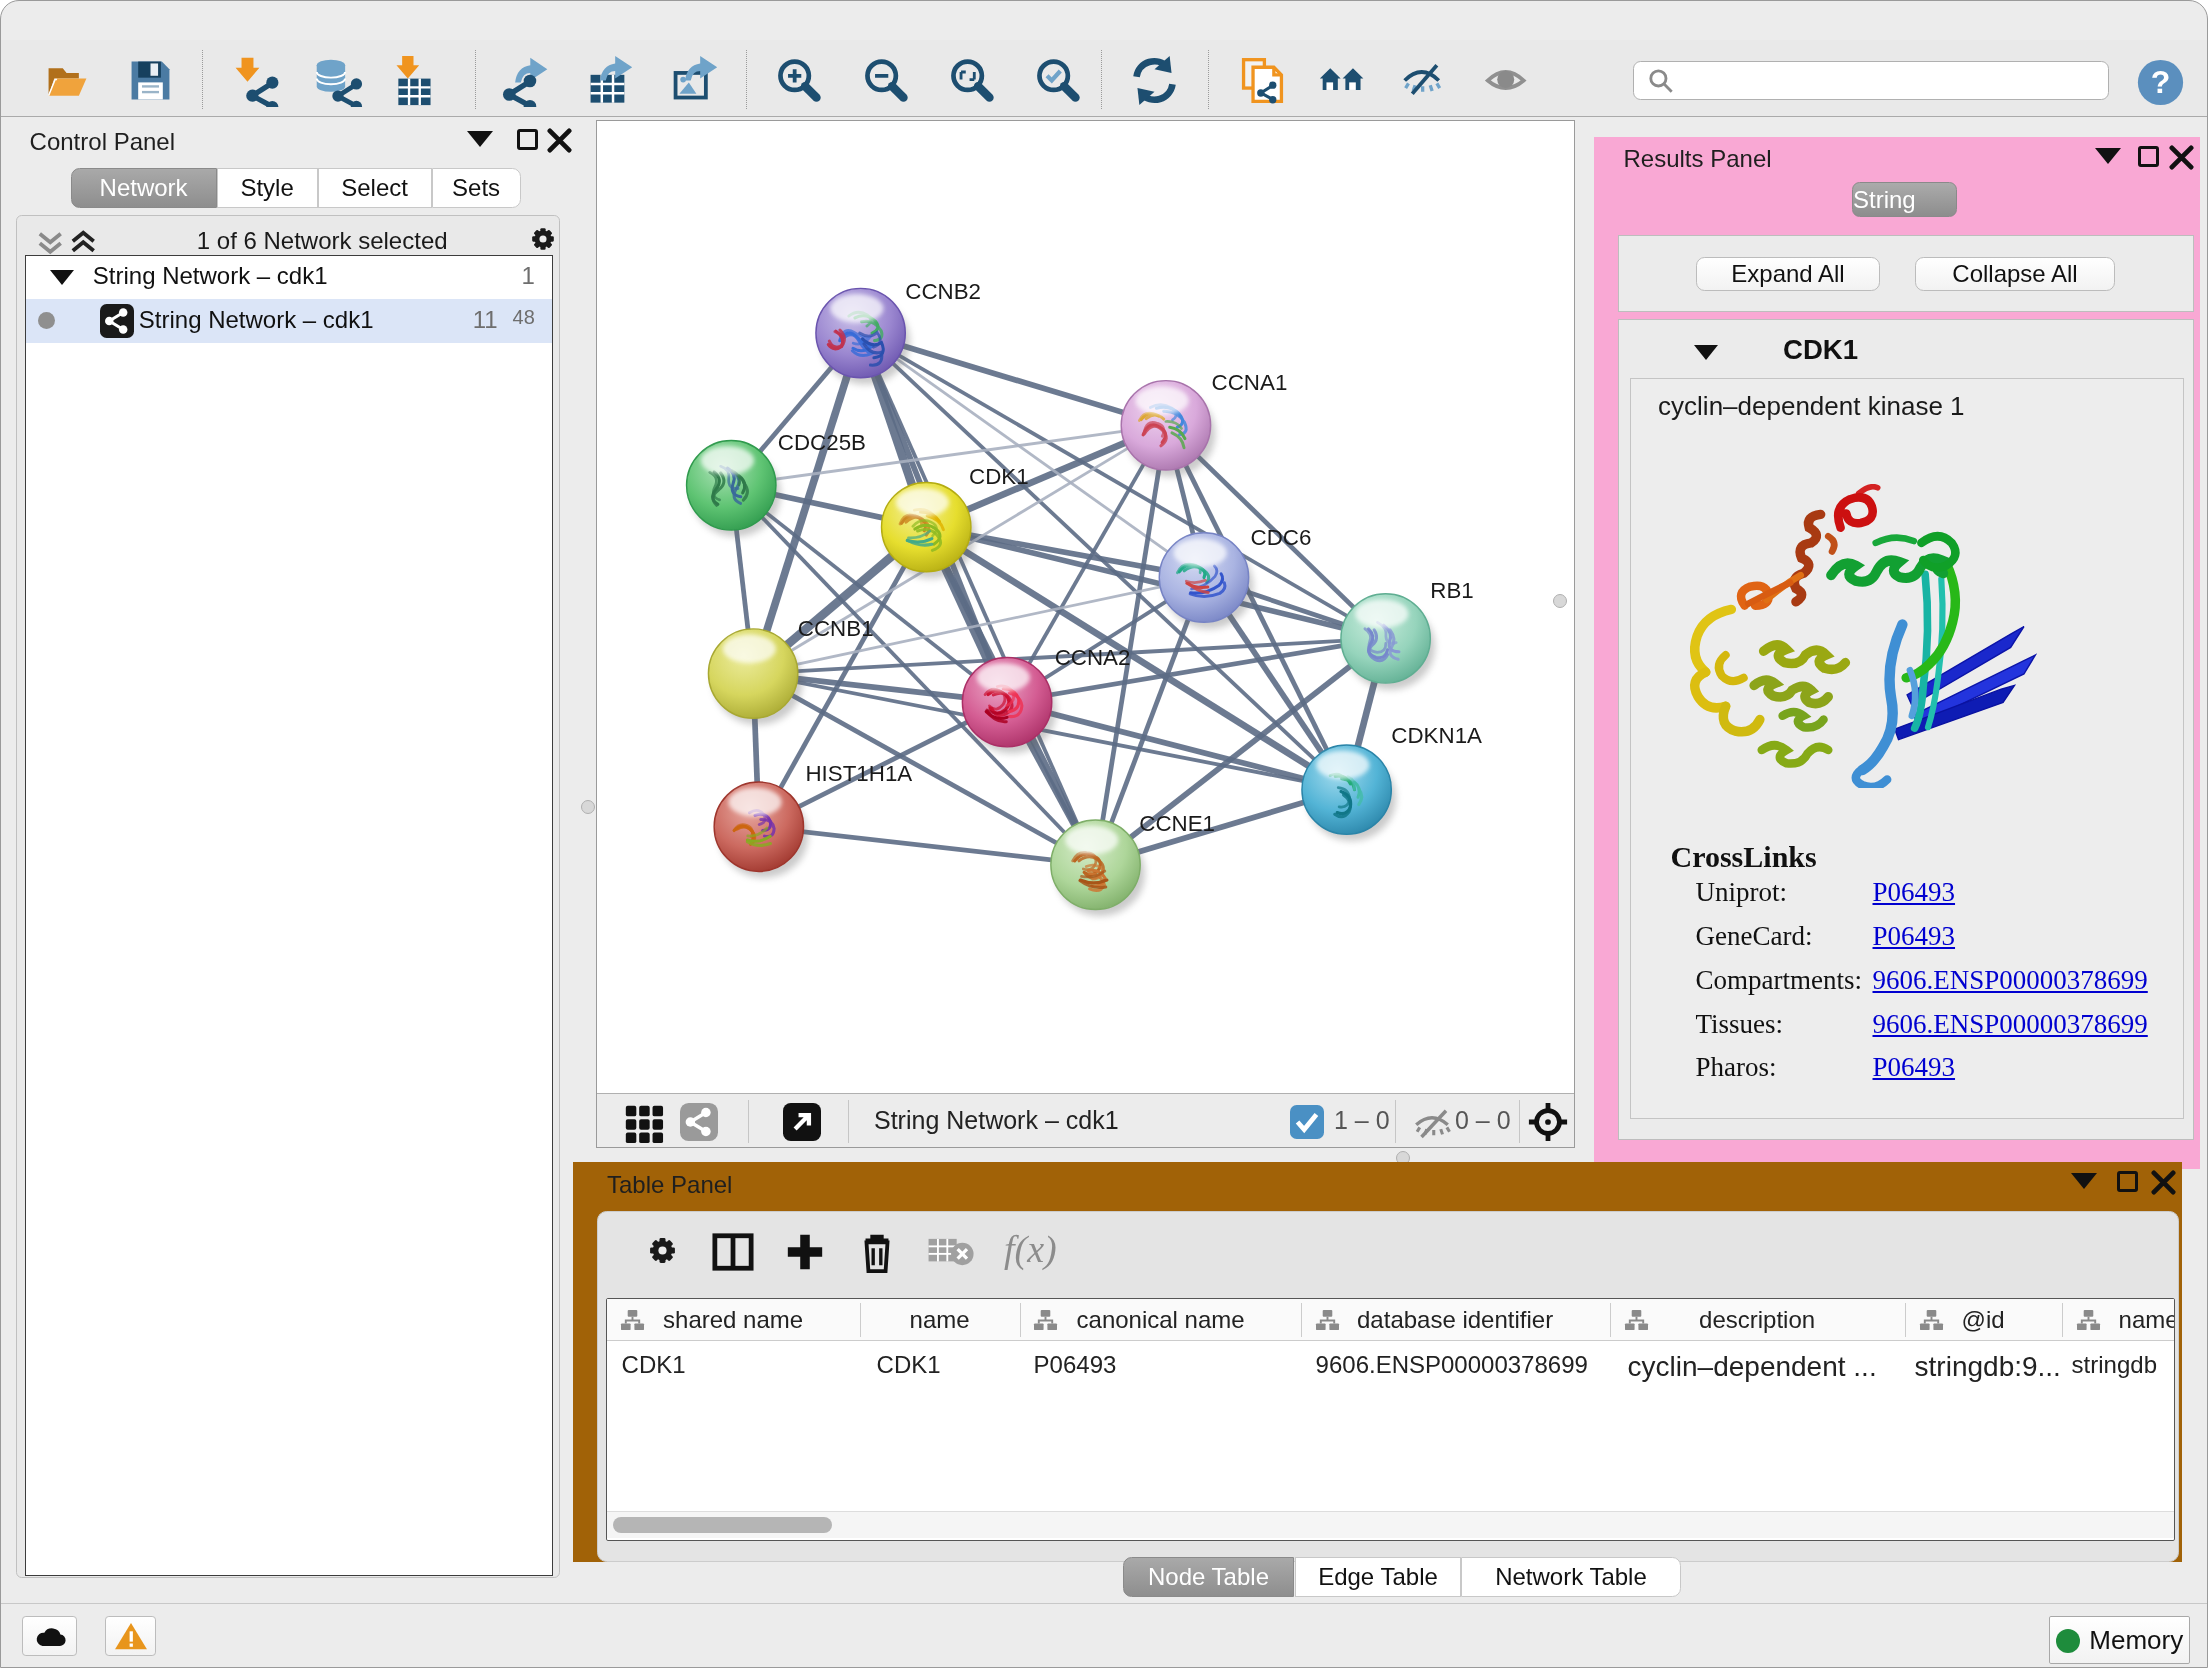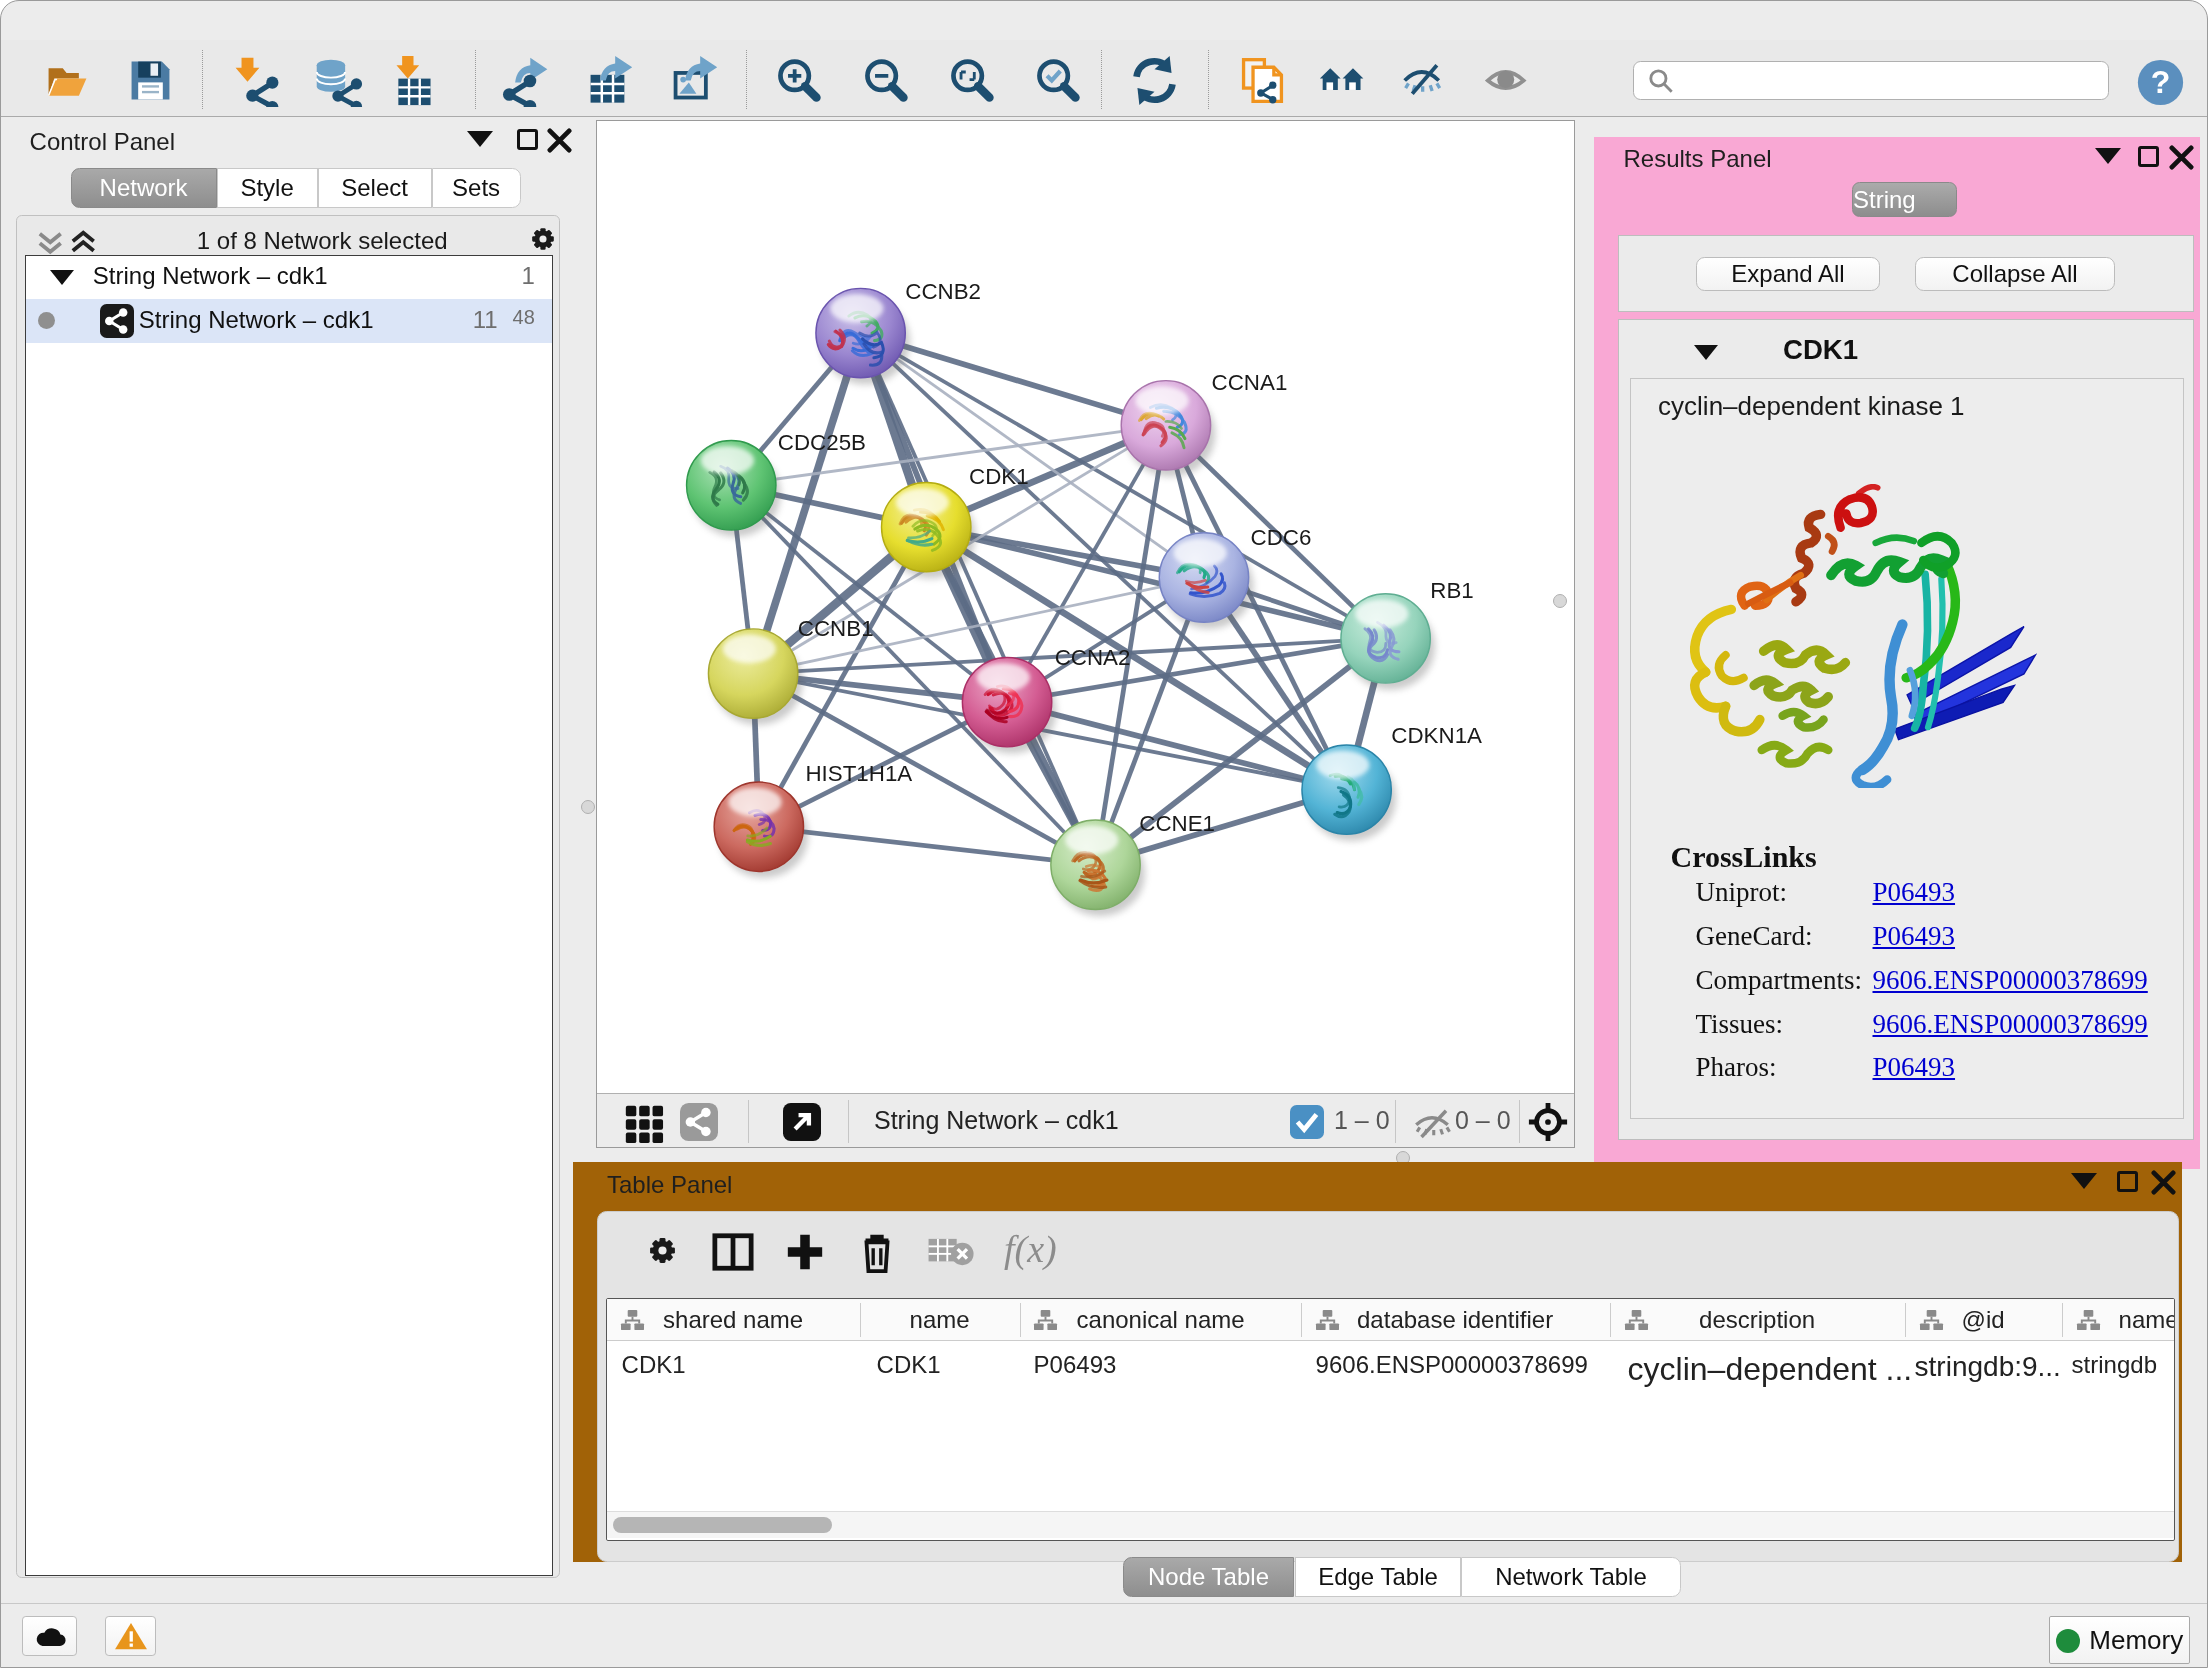--- a/index.html
+++ b/index.html
@@ -175,21 +175,21 @@
       <div class="seg" style="left:208px;top:48px;width:101px">Style</div>
       <div class="seg" style="left:309px;top:48px;width:114px">Select</div>
       <div class="seg" style="left:423px;top:48px;width:89px;border-radius:0 8.6px 8.6px 0">Sets</div>
       <div class="abs" style="left:7.6px;top:95px;width:544px;height:1363px;background:#e9e9e9;border:1px solid #c0c0c0;border-radius:5.7px">
         <svg class="abs" style="left:19px;top:12.4px" width="28.5" height="28.5" viewBox="0 0 30 30">
           <path d="M4,6 L15,15 L26,6 M4,16 L15,25 L26,16" stroke="#8a8a8a" stroke-width="4" fill="none"></path>
         </svg>
         <svg class="abs" style="left:52px;top:12.4px" width="28.5" height="28.5" viewBox="0 0 30 30">
           <path d="M4,24 L15,15 L26,24 M4,14 L15,5 L26,14" stroke="#222" stroke-width="4" fill="none"></path>
         </svg>
-        <div class="abs" style="left:34px;top:10.5px;width:100%;text-align:center;font-size:24px;color:#1a1a1a">1 of 8 Network selected</div>
+        <div class="abs" style="left:34px;top:10.5px;width:100%;text-align:center;font-size:24px;color:#1a1a1a">1 of 6 Network selected</div>
         <svg style="position:absolute;left:509px;top:5.7px" width="34" height="34" viewBox="-22 -22 44 44">
           <g fill="#1a1a1a">
             <rect x="-3.4" y="-14" width="6.8" height="8" rx="1.5" transform="rotate(0)"></rect>
             <rect x="-3.4" y="-14" width="6.8" height="8" rx="1.5" transform="rotate(45)"></rect>
             <rect x="-3.4" y="-14" width="6.8" height="8" rx="1.5" transform="rotate(90)"></rect>
             <rect x="-3.4" y="-14" width="6.8" height="8" rx="1.5" transform="rotate(135)"></rect>
             <rect x="-3.4" y="-14" width="6.8" height="8" rx="1.5" transform="rotate(180)"></rect>
             <rect x="-3.4" y="-14" width="6.8" height="8" rx="1.5" transform="rotate(225)"></rect>
             <rect x="-3.4" y="-14" width="6.8" height="8" rx="1.5" transform="rotate(270)"></rect>
             <rect x="-3.4" y="-14" width="6.8" height="8" rx="1.5" transform="rotate(315)"></rect>
@@ -756,21 +756,21 @@
               <rect x="1" y="15" width="10" height="7" rx="1"></rect>
               <rect x="15" y="15" width="10" height="7" rx="1"></rect>
               <path d="M13,8 L13,12 M6,15 L6,12 L20,12 L20,15" stroke="#8a8a8a" stroke-width="2" fill="none"></path>
             </g>
           </svg>
           <div class="abs" style="left:1512px;top:6.7px;font-size:24px;color:#222;white-space:nowrap">namespace</div>
           <div class="abs" style="left:15px;top:52px;font-size:24px;color:#222">CDK1</div>
           <div class="abs" style="left:270px;top:52px;font-size:24px;color:#222">CDK1</div>
           <div class="abs" style="left:427px;top:52px;font-size:24px;color:#222">P06493</div>
           <div class="abs" style="left:709px;top:52px;font-size:24px;color:#222">9606.ENSP00000378699</div>
-          <div class="abs" style="left:1021px;top:52px;font-size:32px;color:#222">cyclin–dependent ...</div>
+          <div class="abs" style="left:1021px;top:52px;font-size:28px;color:#222">cyclin–dependent ...</div>
           <div class="abs" style="left:1308px;top:52px;font-size:28px;color:#222">stringdb:9...</div>
           <div class="abs" style="left:1465px;top:52px;font-size:24px;color:#222">stringdb</div>
           <div class="abs" style="left:0;top:212px;width:100%;height:27px;background:#f5f5f5;border-top:1px solid #ddd">
             <div class="abs" style="left:6.7px;top:4.8px;width:219px;height:16px;background:#b5b5b5;border-radius:8.6px"></div>
           </div>
         </div>
       </div>
     </div>
     <div class="seg" style="left:1122px;top:1556px;width:171px;border-radius:8.6px 0 0 8.6px;background:linear-gradient(#a9a9a9,#8e8e8e);color:#fff;border-color:#8a8a8a">Node Table</div>
     <div class="seg" style="left:1294px;top:1556px;width:166px">Edge Table</div>

